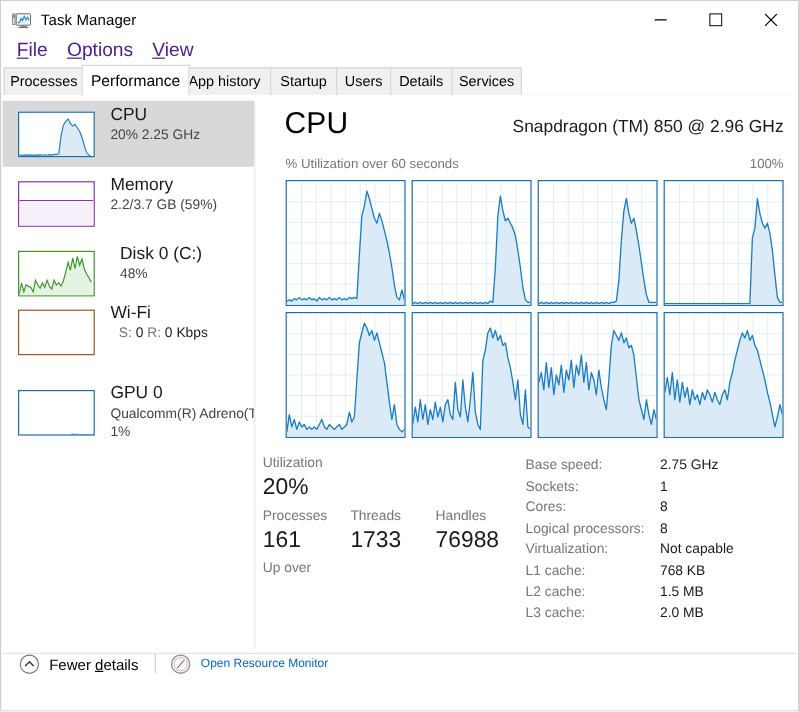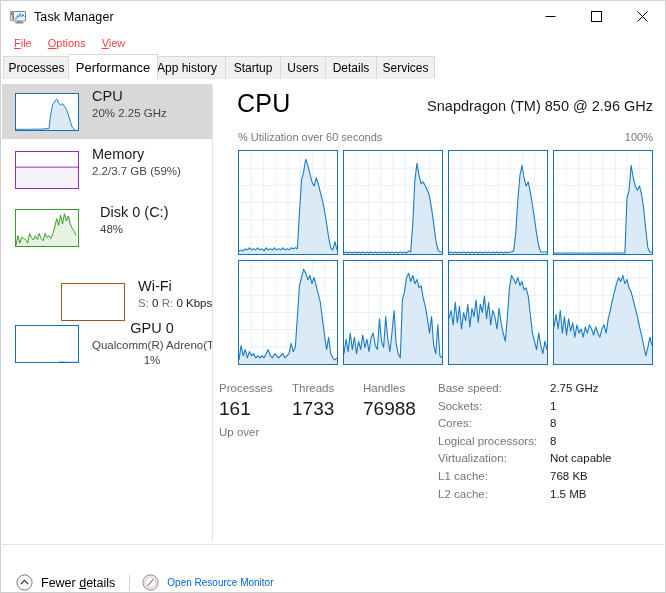--- a/index.html
+++ b/index.html
@@ -36,21 +36,21 @@
     width: 46px; height: 31px; display: flex; align-items: center; justify-content: center;
     color: #000; font-size: 12px; cursor: default;
   }
 
   
   #menubar {
     position: absolute; left: 0; top: 31px; width: 664px; height: 21px;
     display: flex; align-items: center; background: #ffffff;
   }
   .menu-item {
-    font-size: 11px; color: #ef4444; padding: 2px 7px; margin-left: 2px; cursor: default;
+    font-size: 16px; color: #4c1d95; padding: 2px 7px; margin-left: 2px; cursor: default;
   }
   .menu-item:first-child { margin-left: 6px; }
   .menu-item u { text-decoration: underline; }
 
   
   #tabstrip {
     position: absolute; left: 0; top: 53px; width: 664px; height: 25px;
     background: #ffffff;
   }
   #tabstrip-line {
@@ -82,21 +82,21 @@
     display: flex; align-items: flex-start; cursor: default;
   }
   .side-item.selected { background: #d8d8d8; }
   .side-thumb {
     width: 64px; height: 38px; margin-left: 13px; margin-top: 9px;
     background: #ffffff; box-sizing: border-box; flex: none; position: relative; overflow: hidden;
   }
   .side-text { margin-left: 13px; margin-top: 3px; overflow: hidden; }
   .side-title { font-size: 14.5px; color: #1a1a1a; line-height: 19px; white-space: nowrap; }
   .side-sub { font-size: 11.5px; color: #444; line-height: 15px; white-space: nowrap; }
-  .side-sub.gray { color: #767676; }
+  .side-sub.gray { color: #767676; margin-left: 7px; }
   .side-sub .v { color: #1a1a1a; }
 
   
   #main { position: absolute; left: 212px; top: 79px; width: 452px; height: 466px; background: #fff; }
   #cpu-title { position: absolute; left: 24px; top: 9px; font-size: 25px; color: #000; letter-spacing: 0.2px; }
   #cpu-model { position: absolute; right: 12px; top: 18px; font-size: 14.5px; color: #1a1a1a; white-space: nowrap; }
   #graph-caption { position: absolute; left: 25px; top: 51px; font-size: 11px; color: #767676; }
   #graph-max { position: absolute; right: 12px; top: 51px; font-size: 11px; color: #767676; }
 
   #grid {
@@ -116,21 +116,21 @@
 
   #stats-right { position: absolute; left: 225px; top: 300px; width: 225px; }
   .info-row { display: flex; line-height: 17.6px; }
   .info-lbl { font-size: 11.5px; color: #767676; width: 112px; flex: none; }
   .info-val { font-size: 11.5px; color: #1a1a1a; }
 
   
   #statusbar {
     position: absolute; left: 1px; bottom: 1px; width: 662px; height: 46px;
     border-top: 1px solid #e3e3e3; background: #fff;
-    display: flex; align-items: flex-end;
+    display: flex; align-items: flex-start;
   }
   #fewer-details { display: flex; align-items: center; margin-left: 14px; cursor: default; }
   #fewer-details-label { font-size: 12.5px; color: #000; margin-left: 8px; }
   #status-sep { width: 1px; height: 16px; background: #d0d0d0; margin: 0 12px 0 14px; }
   #resmon { display: flex; align-items: center; cursor: default; }
   #resmon-label { font-size: 10px; color: #0066cc; margin-left: 8px; }
 </style>
 </head>
 <body>
 
@@ -220,37 +220,37 @@
           <polygon fill="#e6f3e2" points="0,38 0,36.5 2,26.6 4,34.2 6,28.1 8,29.6 10,30.4 12,34.2 14,24.3 16,28.4 18,31.0 20,26.6 22,30.4 24,24.3 26,29.6 28,31.8 30,24.3 32,28.4 34,26.6 36,29.4 38,24.7 40,17.5 42,8.9 44,15.8 46,5.3 48,14.4 50,3.8 52,11.4 54,6.1 56,14.4 58,19.0 60,22.1 62,26.0 64,38"></polygon>
           <polyline fill="none" stroke="#3a9625" stroke-width="1" points="0,36.5 2,26.6 4,34.2 6,28.1 8,29.6 10,30.4 12,34.2 14,24.3 16,28.4 18,31.0 20,26.6 22,30.4 24,24.3 26,29.6 28,31.8 30,24.3 32,28.4 34,26.6 36,29.4 38,24.7 40,17.5 42,8.9 44,15.8 46,5.3 48,14.4 50,3.8 52,11.4 54,6.1 56,14.4 58,19.0 60,22.1 62,26.0"></polyline>
         </svg>
       </div>
       <div class="side-text">
         <div class="side-title">Disk 0 (C:)</div>
         <div class="side-sub">48%</div>
       </div>
     </div>
 
-    <div class="side-item" style="top:194px;padding-left:46px;">
+    <div class="side-item" style="top:169px;">
       <div class="side-thumb" style="border:1px solid #a4541a;">
         <svg viewBox="0 0 64 38" preserveAspectRatio="none"></svg>
       </div>
       <div class="side-text">
         <div class="side-title">Wi-Fi</div>
         <div class="side-sub gray"><span>S:</span> <span class="v">0</span> <span>R:</span> <span class="v">0 Kbps</span></div>
       </div>
     </div>
 
     <div class="side-item" style="top:236px;height:64px;">
       <div class="side-thumb" style="border:1px solid #1a6fae;">
         <svg viewBox="0 0 64 38" preserveAspectRatio="none">
           <polyline fill="none" stroke="#1a7dc4" stroke-width="1" points="44,37.6 46,37.0 48,37.4 50,37.2 52,37.6 54,37.4 56,37.6 58,37.4 60,37.6 62,37.5 64,37.6"></polyline>
         </svg>
       </div>
-      <div class="side-text" style="width:132px;text-align:center;">
+      <div class="side-text" style="width:132px;">
         <div class="side-title">GPU 0</div>
         <div class="side-sub">Qualcomm(R) Adreno(T</div>
         <div class="side-sub">1%</div>
       </div>
     </div>
 
   </div>
   <div id="sidebar-divider"></div>
 
   <div id="main">
@@ -402,20 +402,24 @@
             <line x1="0" y1="66.66666666666667" x2="100" y2="66.66666666666667" stroke="#cfe2f1" stroke-width="0.5" vector-effect="non-scaling-stroke"></line>
             <line x1="0" y1="83.33333333333334" x2="100" y2="83.33333333333334" stroke="#cfe2f1" stroke-width="0.5" vector-effect="non-scaling-stroke"></line>
             <polygon points="0,100 0.00,64.00 2.13,52.00 4.26,66.00 6.38,48.00 8.51,70.00 10.64,54.00 12.77,72.00 14.89,56.00 17.02,68.00 19.15,60.00 21.28,74.00 23.40,62.00 25.53,70.00 27.66,66.00 29.79,74.00 31.91,64.00 34.04,70.00 36.17,62.00 38.30,66.00 40.43,72.00 42.55,64.00 44.68,70.00 46.81,74.00 48.94,66.00 51.06,62.00 53.19,70.00 55.32,56.00 57.45,48.00 59.57,38.00 61.70,30.00 63.83,22.00 65.96,16.00 68.09,20.00 70.21,14.00 72.34,22.00 74.47,18.00 76.60,26.00 78.72,30.00 80.85,38.00 82.98,46.00 85.11,54.00 87.23,64.00 89.36,72.00 91.49,82.00 93.62,92.00 95.74,84.00 97.87,74.00 100.00,82.00 100,100" fill="#dbeaf7"></polygon>
             <polyline points="0.00,64.00 2.13,52.00 4.26,66.00 6.38,48.00 8.51,70.00 10.64,54.00 12.77,72.00 14.89,56.00 17.02,68.00 19.15,60.00 21.28,74.00 23.40,62.00 25.53,70.00 27.66,66.00 29.79,74.00 31.91,64.00 34.04,70.00 36.17,62.00 38.30,66.00 40.43,72.00 42.55,64.00 44.68,70.00 46.81,74.00 48.94,66.00 51.06,62.00 53.19,70.00 55.32,56.00 57.45,48.00 59.57,38.00 61.70,30.00 63.83,22.00 65.96,16.00 68.09,20.00 70.21,14.00 72.34,22.00 74.47,18.00 76.60,26.00 78.72,30.00 80.85,38.00 82.98,46.00 85.11,54.00 87.23,64.00 89.36,72.00 91.49,82.00 93.62,92.00 95.74,84.00 97.87,74.00 100.00,82.00" fill="none" stroke="#1a7dc4" stroke-width="1.1" vector-effect="non-scaling-stroke" stroke-linejoin="round"></polyline>
           </svg>
         </div>
     </div>
 
     <div id="stats-left">
       <div class="stat-row">
+        <div class="stat-col" style="width:73px;">
+          <div class="stat-lbl">Utilization</div>
+          <div class="stat-val">20%</div>
+        </div>
       </div>
       <div class="stat-row">
         <div class="stat-col" style="width:73px;">
           <div class="stat-lbl">Processes</div>
           <div class="stat-val">161</div>
         </div>
         <div class="stat-col" style="width:71px;">
           <div class="stat-lbl">Threads</div>
           <div class="stat-val">1733</div>
         </div>
@@ -452,20 +456,24 @@
         <div class="info-lbl">Virtualization:</div>
         <div class="info-val">Not capable</div>
       </div>
       <div class="info-row">
         <div class="info-lbl">L1 cache:</div>
         <div class="info-val">768 KB</div>
       </div>
       <div class="info-row">
         <div class="info-lbl">L2 cache:</div>
         <div class="info-val">1.5 MB</div>
+      </div>
+      <div class="info-row">
+        <div class="info-lbl">L3 cache:</div>
+        <div class="info-val">2.0 MB</div>
       </div>
     </div>
 
   </div>
 
   <div id="statusbar">
     <div id="fewer-details">
       <svg width="17" height="17" viewBox="0 0 17 17">
         <circle cx="8.5" cy="8.5" r="7.6" fill="none" stroke="#767676" stroke-width="1"></circle>
         <polyline points="5,10 8.5,6.4 12,10" fill="none" stroke="#333" stroke-width="1.1"></polyline>

